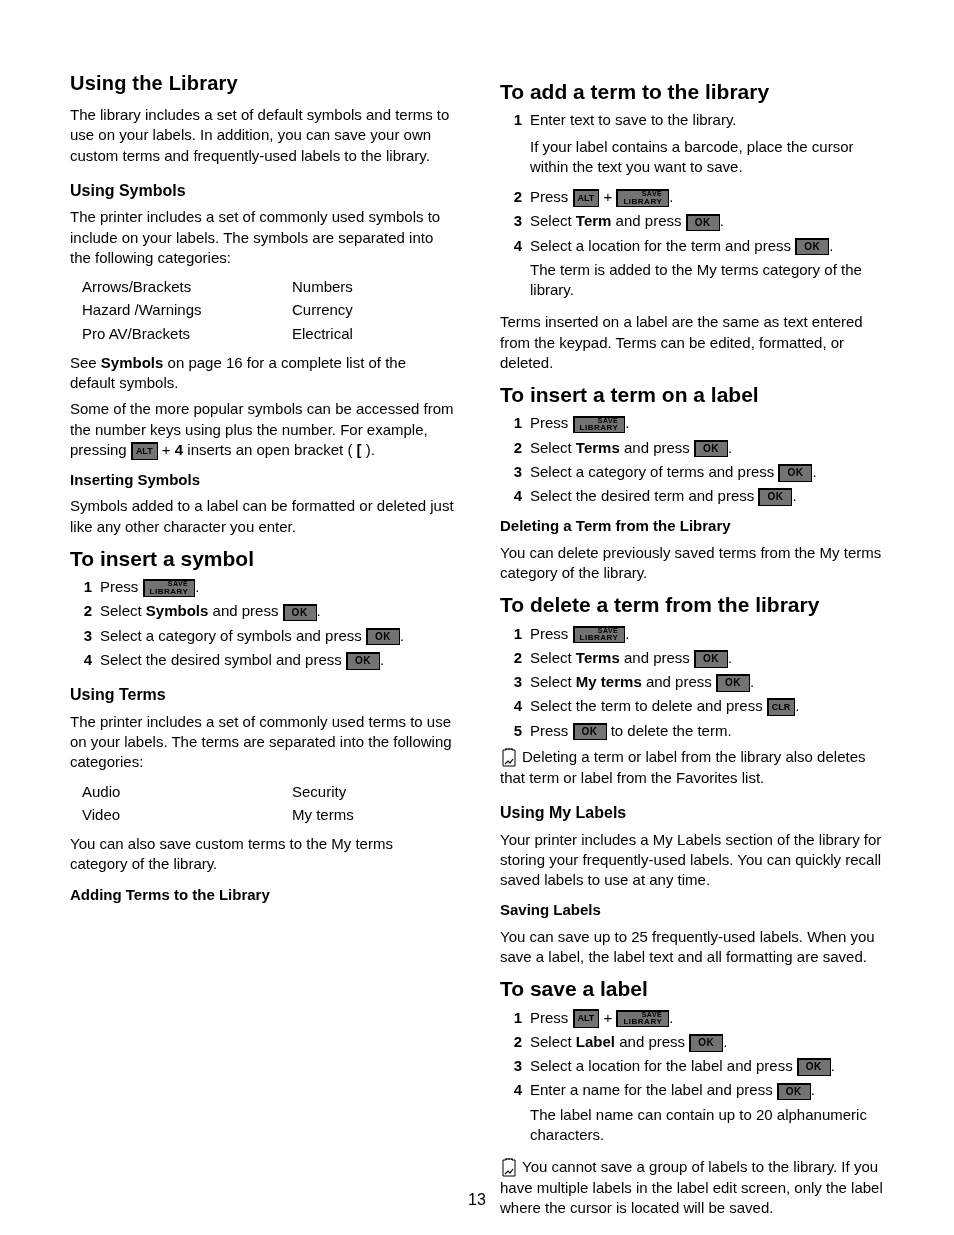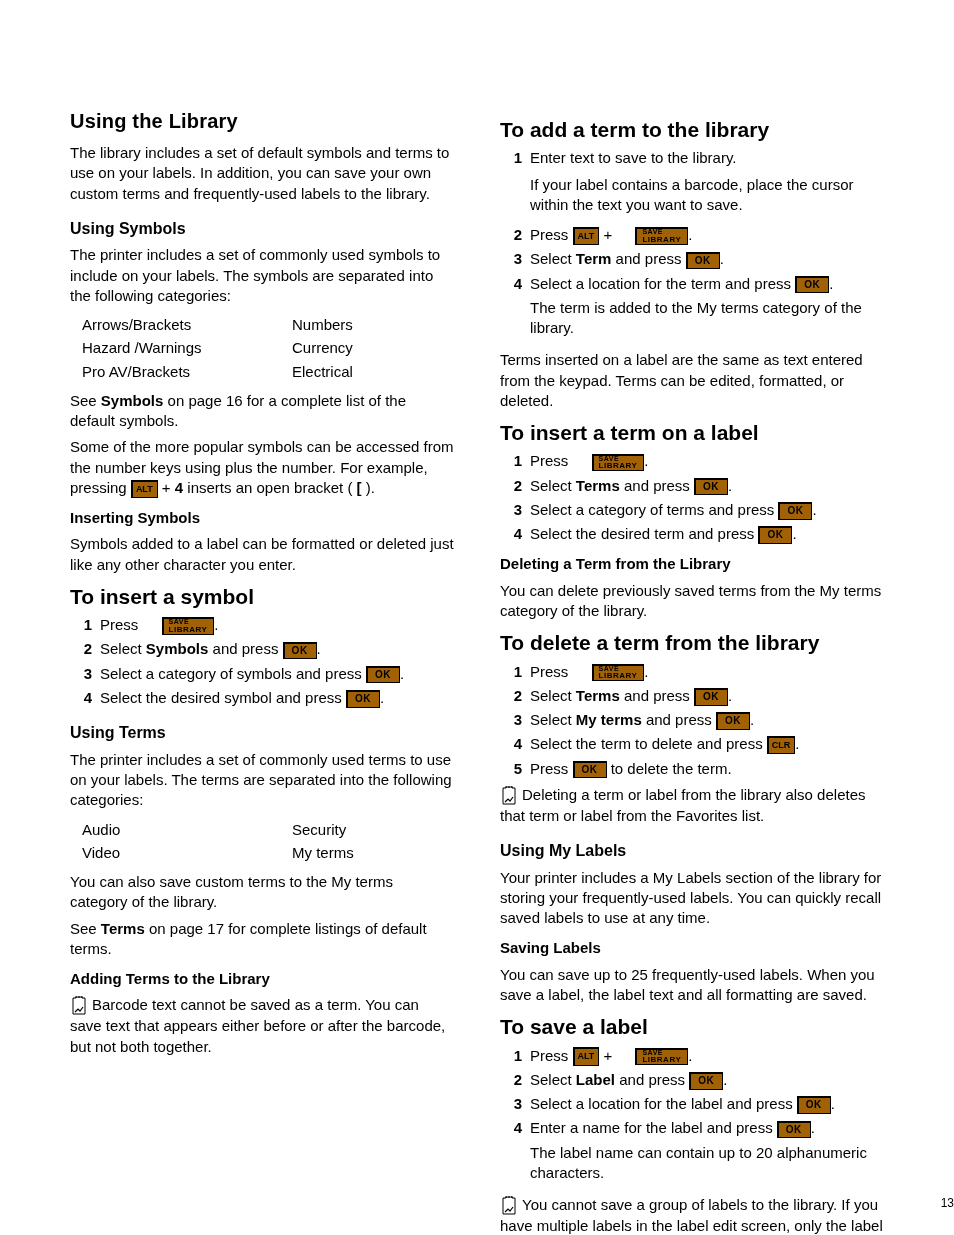--- a/index.html
+++ b/index.html
@@ -8,21 +8,21 @@
     background: #fff;
     font-family: Arial, Helvetica, sans-serif;
     font-size: 15px;
     color: #000;
     line-height: 1.35;
   }
   .page {
     width: 954px;
     height: 1235px;
     box-sizing: border-box;
-    padding: 108px 70px 0 70px;
+    padding: 70px 70px 0 70px;
     position: relative;
   }
   .cols {
     display: flex;
     gap: 46px;
   }
   .col {
     flex: 1;
     min-width: 0;
   }
@@ -84,35 +84,34 @@
   .key {
     display: inline-block;
     border: 1px solid #000;
     font-size: 10px;
     font-weight: bold;
     font-family: Arial, sans-serif;
     padding: 2px 6px 1px 6px;
     vertical-align: middle;
     position: relative;
     box-shadow: 1px 1px 0 #000 inset, -1px -1px 0 rgba(0,0,0,0.0);
-    background: #a16207;
+    background: #737373;
   }
   .key.ok {
     letter-spacing: 0.5px;
     padding: 1px 8px;
   }
   .key.alt {
     font-size: 9px;
     padding: 2px 4px;
   }
   .key.savelib {
-    text-align: left;
+    text-align: right;
     line-height: 0.9;
     padding: 1px 6px;
-    margin-left: 19px;
   }
   .key.savelib .l1 {
     display:block;
     font-size: 7px;
     letter-spacing: 0.5px;
   }
   .key.savelib .l2 {
     display:block;
     font-size: 8px;
     letter-spacing: 0.5px;
@@ -132,22 +131,22 @@
     width: 18px;
     height: 20px;
     display: block;
   }
   b { font-weight: bold; }
   .pageno {
     position: absolute;
     bottom: 24px;
     left: 0;
     right: 0;
-    text-align: right;
-    font-size: 12px;
+    text-align: center;
+    font-size: 16px;
   }
 </style>
 </head>
 <body>
 
 <div class="page">
   <div class="cols">
 
     <div class="col">
       <h1>Using the Library</h1>
@@ -216,35 +215,23 @@
           <div>Audio</div>
           <div>Video</div>
         </div>
         <div class="cat-col">
           <div>Security</div>
           <div>My terms</div>
         </div>
       </div>
 
       <p>You can also save custom terms to the My terms category of the library.</p>
-      <p>
-        <span>See </span><b>Terms</b><span> on page 17 for complete listings of default terms.</span>
-      </p>
 
       <h3>Adding Terms to the Library</h3>
 
-      <p>
-        <span class="note-icon">
-          <svg viewBox="0 0 18 20">
-              <path d="M3 2 h3 v-1 h6 v1 h3 v16 h-12 z" fill="none" stroke="#000" stroke-width="1"></path>
-              <path d="M5 16 l3 -3 l2 2 l3 -4" fill="none" stroke="#000" stroke-width="1.2"></path>
-              <path d="M5 1 h2 M8 1 h2 M11 1 h2" stroke="#000" stroke-width="1"></path>
-            </svg>
-        </span><span>Barcode text cannot be saved as a term. You can save text that appears either before or after the barcode, but not both together.</span>
-      </p>
     </div>
 
     <div class="col">
 
       <h4>To add a term to the library</h4>
       <ol class="steps">
         <li>
             <span class="num">1</span>
             <span class="body">
           <span>Enter text to save to the library.</span>

